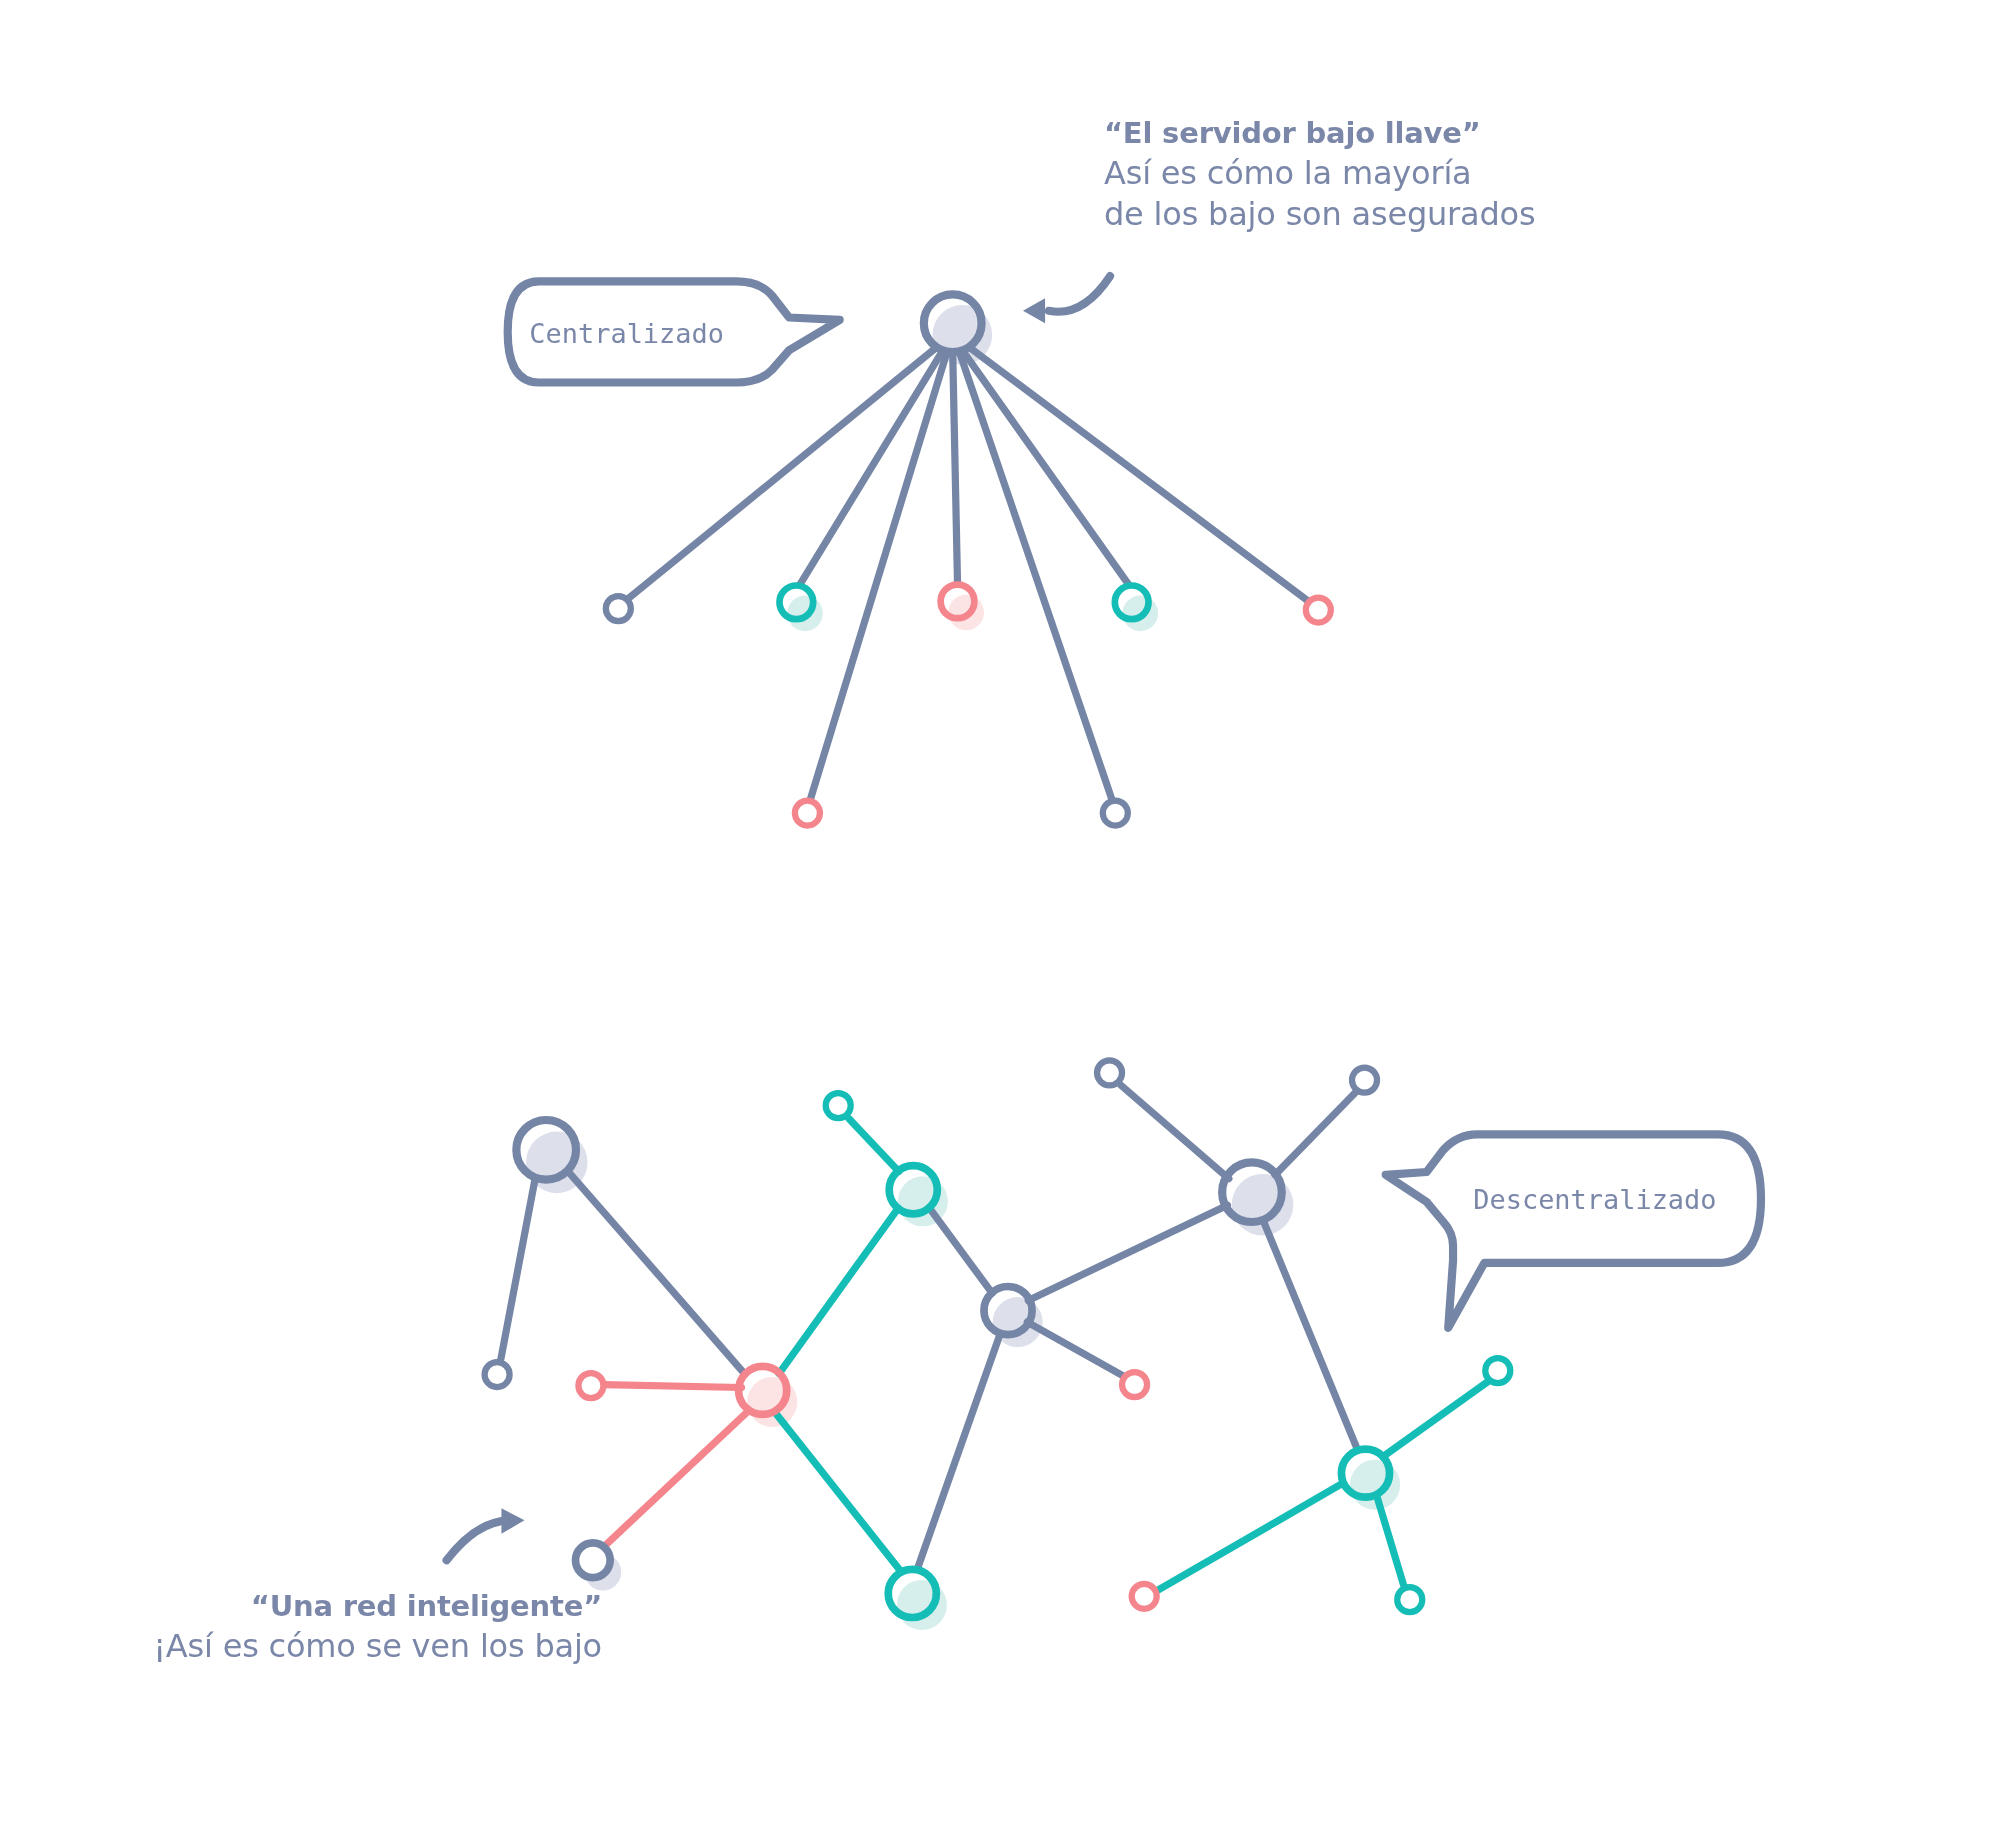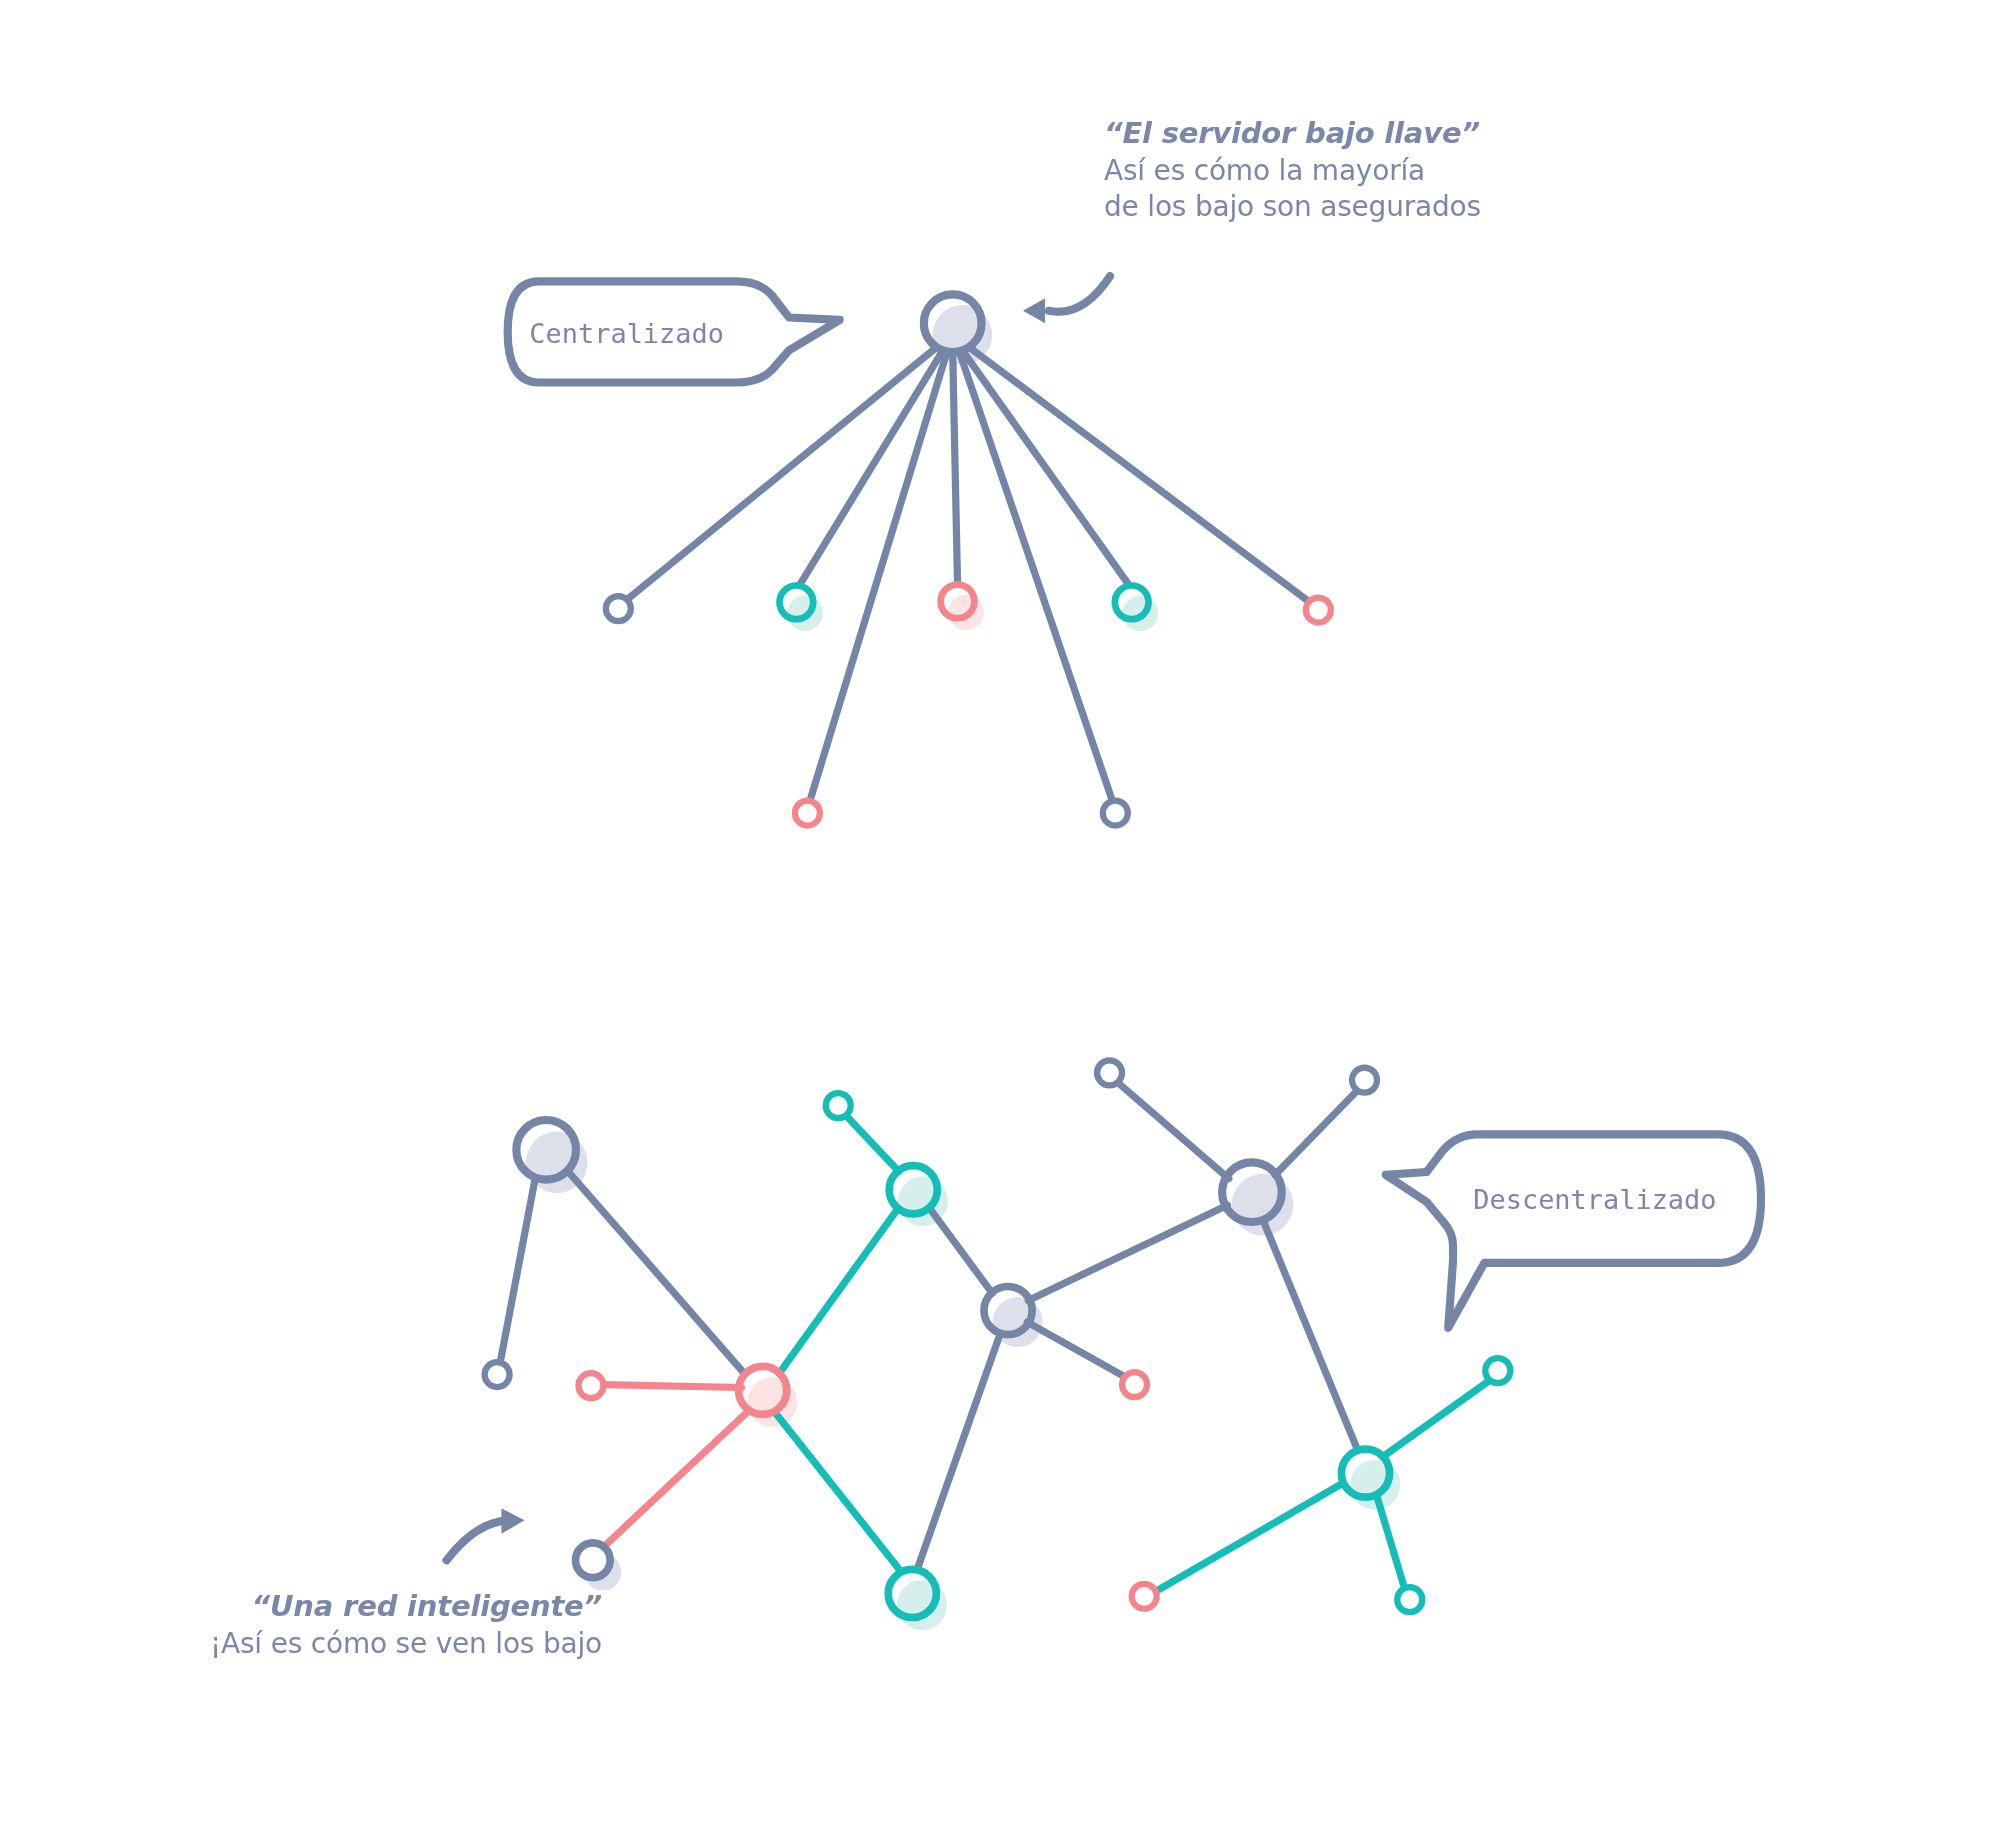--- a/index.html
+++ b/index.html
@@ -5,22 +5,22 @@
   html,body{margin:0;padding:0;background:#ffffff;}
   body{
     width:2005px;height:1846px;
     font-family:"DejaVu Sans","Liberation Sans",sans-serif;
     overflow:hidden;
   }
   #stage{position:relative;width:2005px;height:1846px;background:#ffffff;}
   svg#diagram{position:absolute;left:0;top:0;width:2005px;height:1846px;display:block;}
 
   .txt-block{position:absolute;color:#7a87a8;line-height:1.30;}
-  .txt-heading{font-weight:bold;font-size:29px;letter-spacing:-0.2px;font-style:italic;}
-  .txt-body{font-weight:normal;font-size:28px;letter-spacing:-0.2px;}
+  .txt-heading{font-weight:bold;font-size:29px;letter-spacing:-0.2px;}
+  .txt-body{font-weight:normal;font-size:32px;letter-spacing:-0.2px;}
 
   #caption-top{left:1104px;top:115px;text-align:left;}
   #caption-bottom{left:63px;top:1588px;text-align:right;width:539px;}
 
   .bubble-text{
     font-family:"DejaVu Sans Mono","Liberation Mono",monospace;
     fill:#7a87a8;font-size:56px;letter-spacing:0px;
   }
 </style>
 </head>

